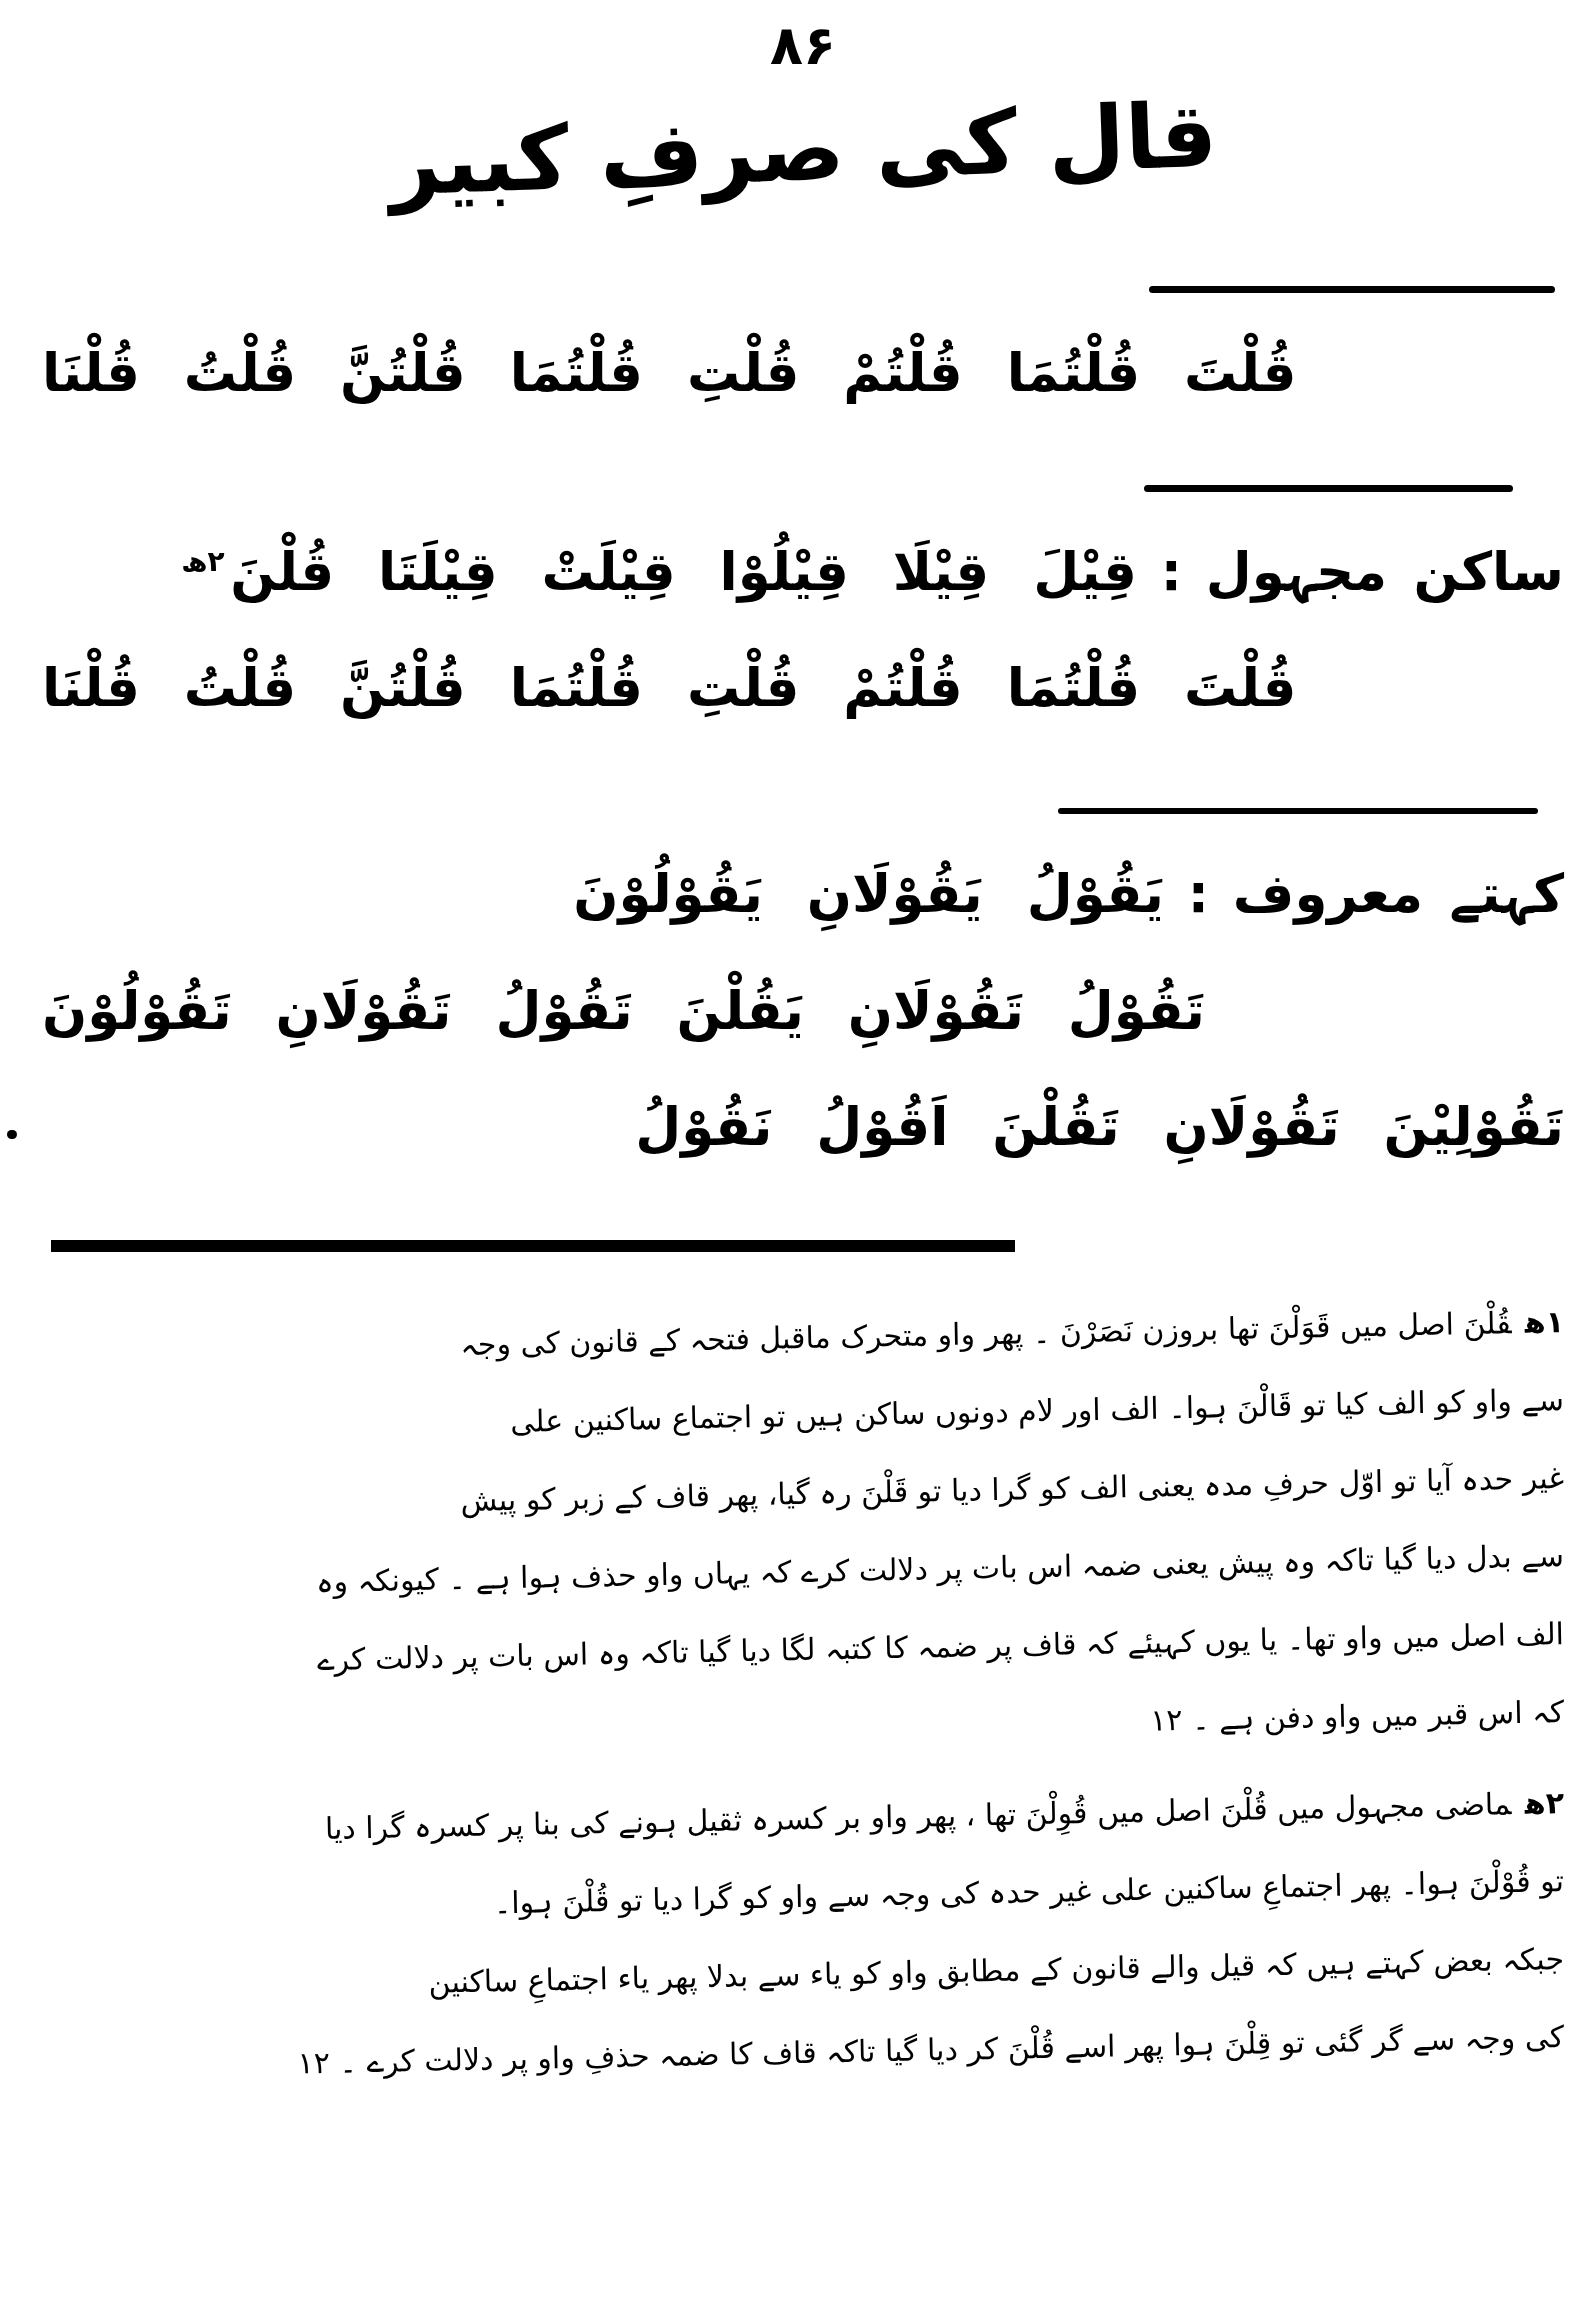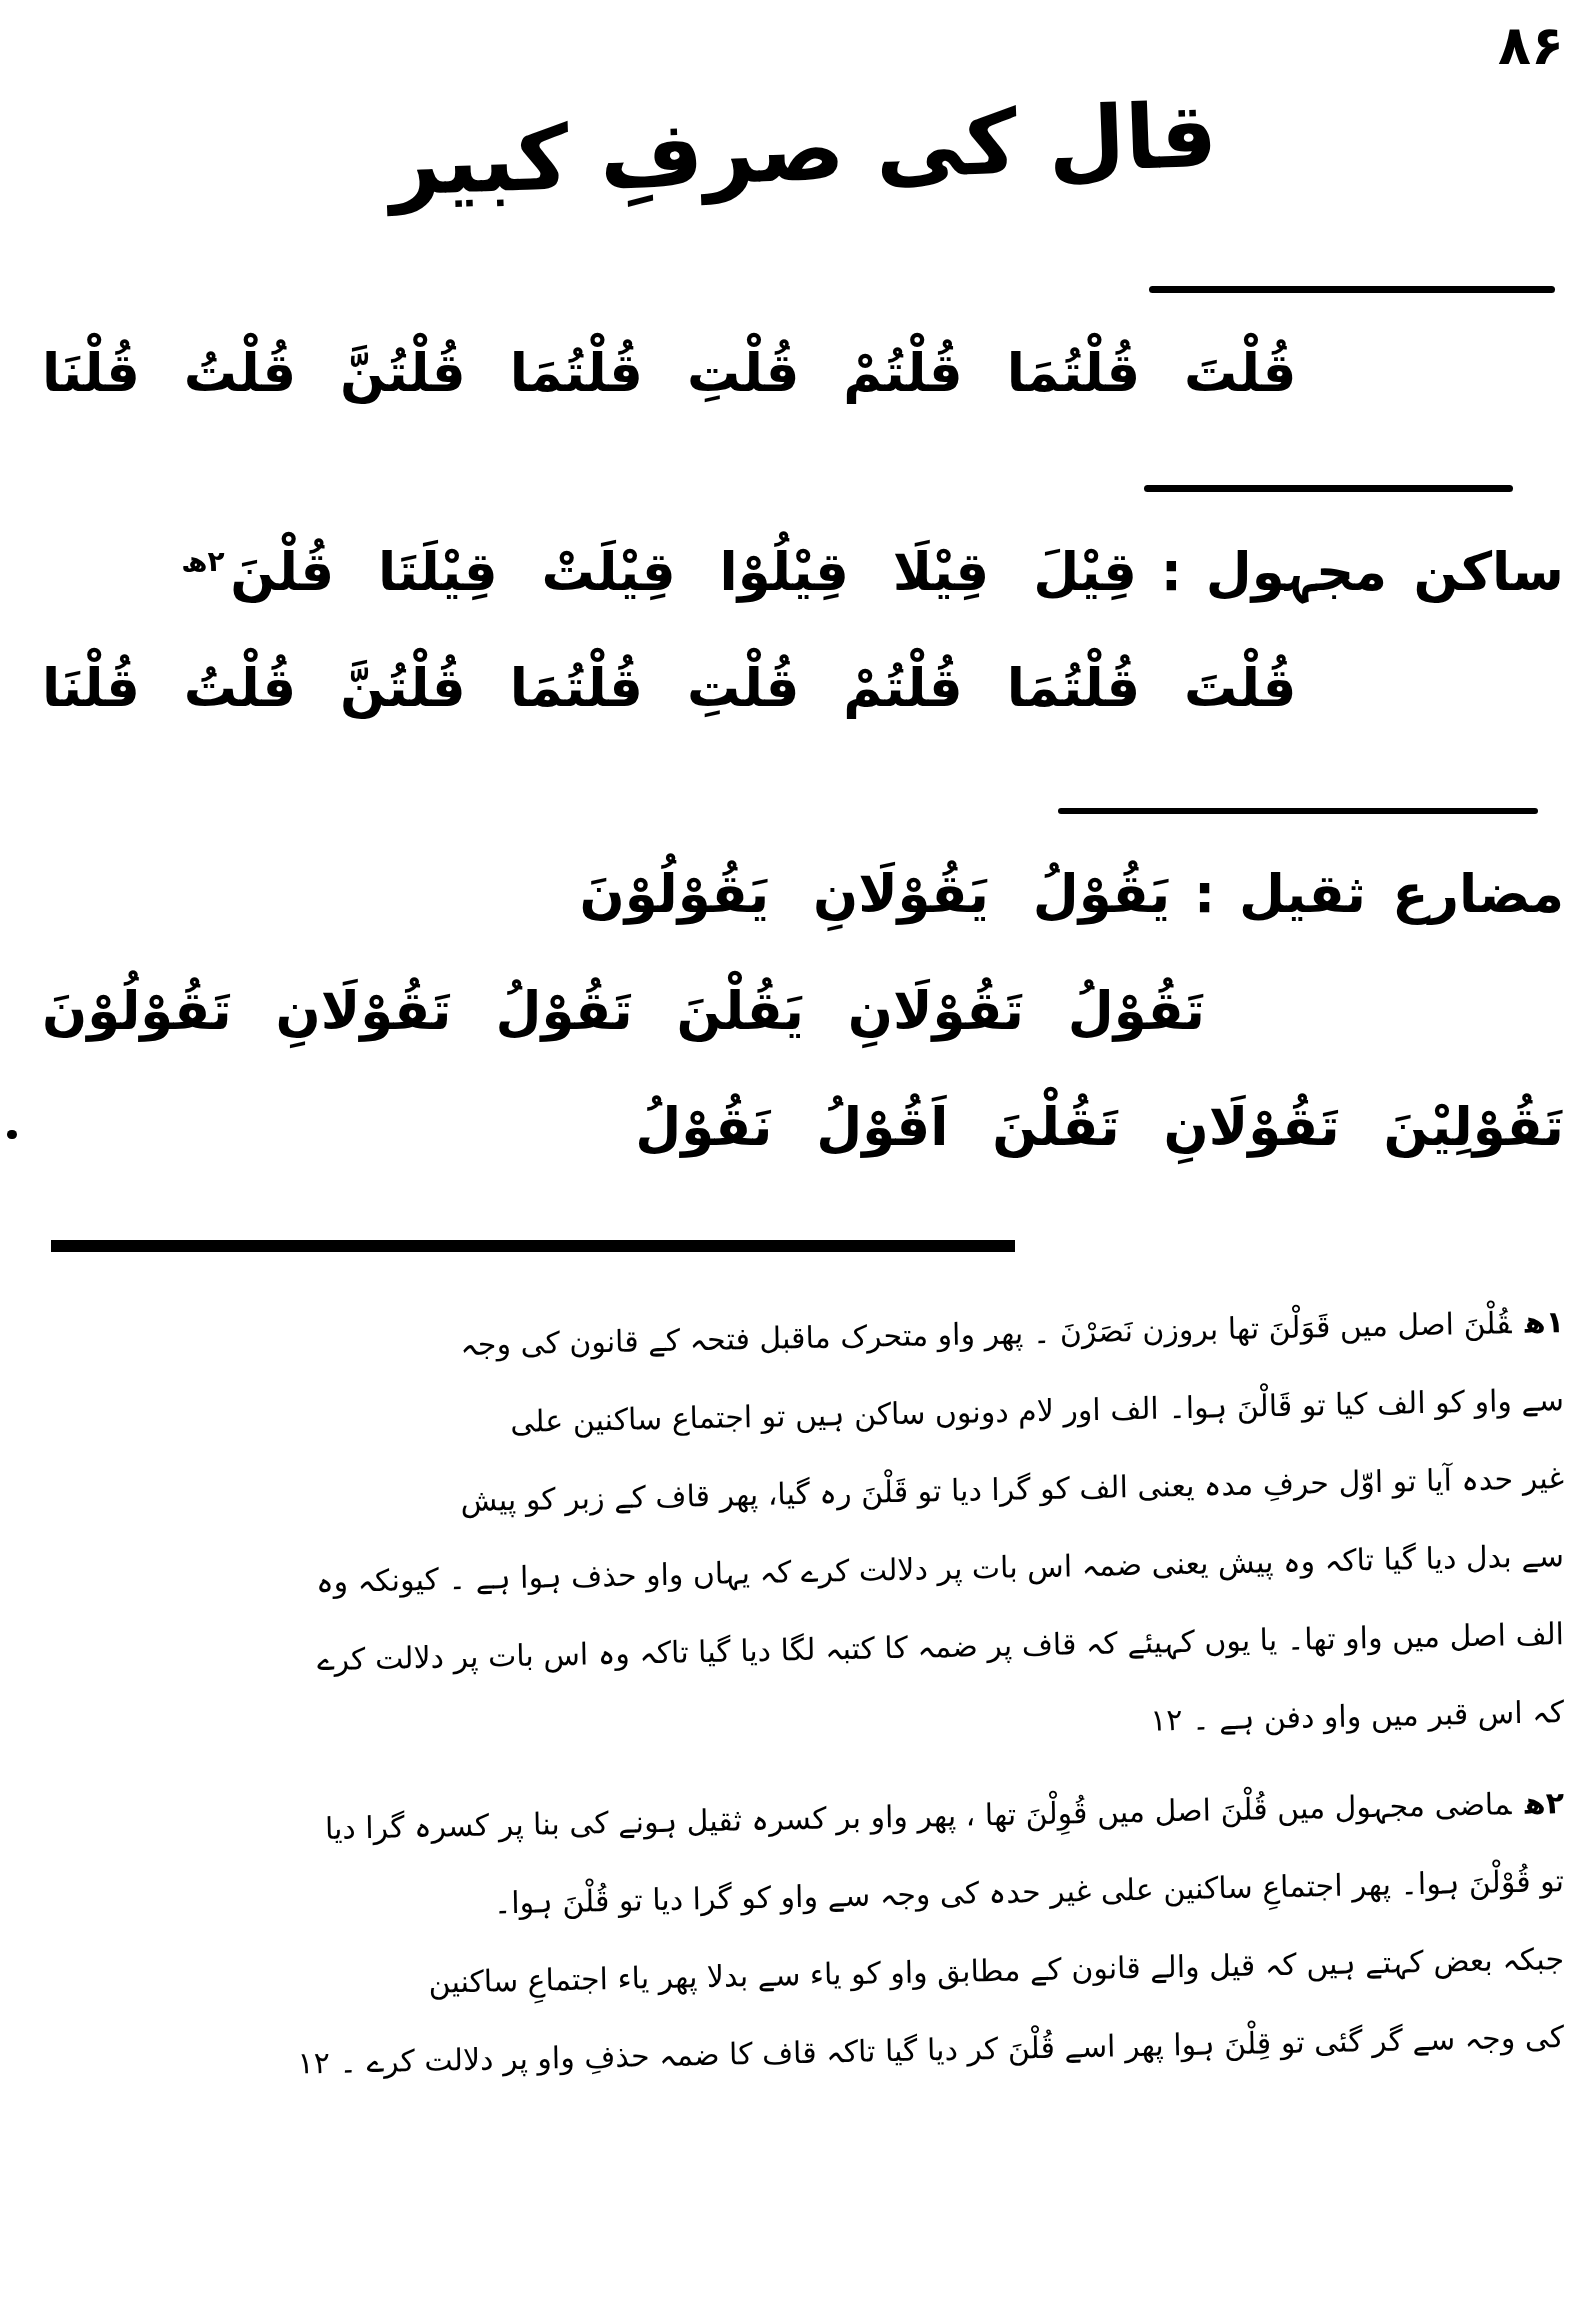--- a/index.html
+++ b/index.html
@@ -7,20 +7,21 @@
   .page {
     position:relative;
     width:1592px; height:2298px;
     background:#fff; color:#000;
     font-family:"DejaVu Sans", sans-serif;
     padding:14px 28px 18.5px 42px;
     overflow:hidden;
     direction:rtl;
   }
   .page-number {
+    text-align:center;
     font-size:54px; font-weight:bold;
     letter-spacing:5.5px;
   }
   .title {
     text-align:center;
     font-size:89px; font-weight:bold;
     margin-top:20px;
     transform:rotate(-2deg);
   }
   .conj { direction:rtl; }
@@ -90,21 +91,21 @@
     <div class="rule rule-w2"></div>
     <div class="conj-line">
       <span class="label">ساکن مجہول</span><span class="colon">:</span><span>قِيْلَ قِيْلَا قِيْلُوْا قِيْلَتْ قِيْلَتَا قُلْنَ</span><span class="fnref">۲ھ</span>
     </div>
     <div class="conj-line cont">قُلْتَ قُلْتُمَا قُلْتُمْ قُلْتِ قُلْتُمَا قُلْتُنَّ قُلْتُ قُلْنَا</div>
   </section>
 
   <section class="conj sec3">
     <div class="rule rule-w3"></div>
     <div class="conj-line">
-      <span class="label">مضارع ثقیل</span><span class="colon">:</span><span>يَقُوْلُ يَقُوْلَانِ يَقُوْلُوْنَ</span>
+      <span class="label">کہتے معروف</span><span class="colon">:</span><span>يَقُوْلُ يَقُوْلَانِ يَقُوْلُوْنَ</span>
     </div>
     <div class="conj-line cont">تَقُوْلُ تَقُوْلَانِ يَقُلْنَ تَقُوْلُ تَقُوْلَانِ تَقُوْلُوْنَ</div>
     <div class="conj-line cont cont3">تَقُوْلِيْنَ تَقُوْلَانِ تَقُلْنَ اَقُوْلُ نَقُوْلُ</div>
   </section>
 
   <div class="fn-sep"></div>
 
   <div class="footnotes">
     <div class="fn-block">
       <div class="fn-line">

